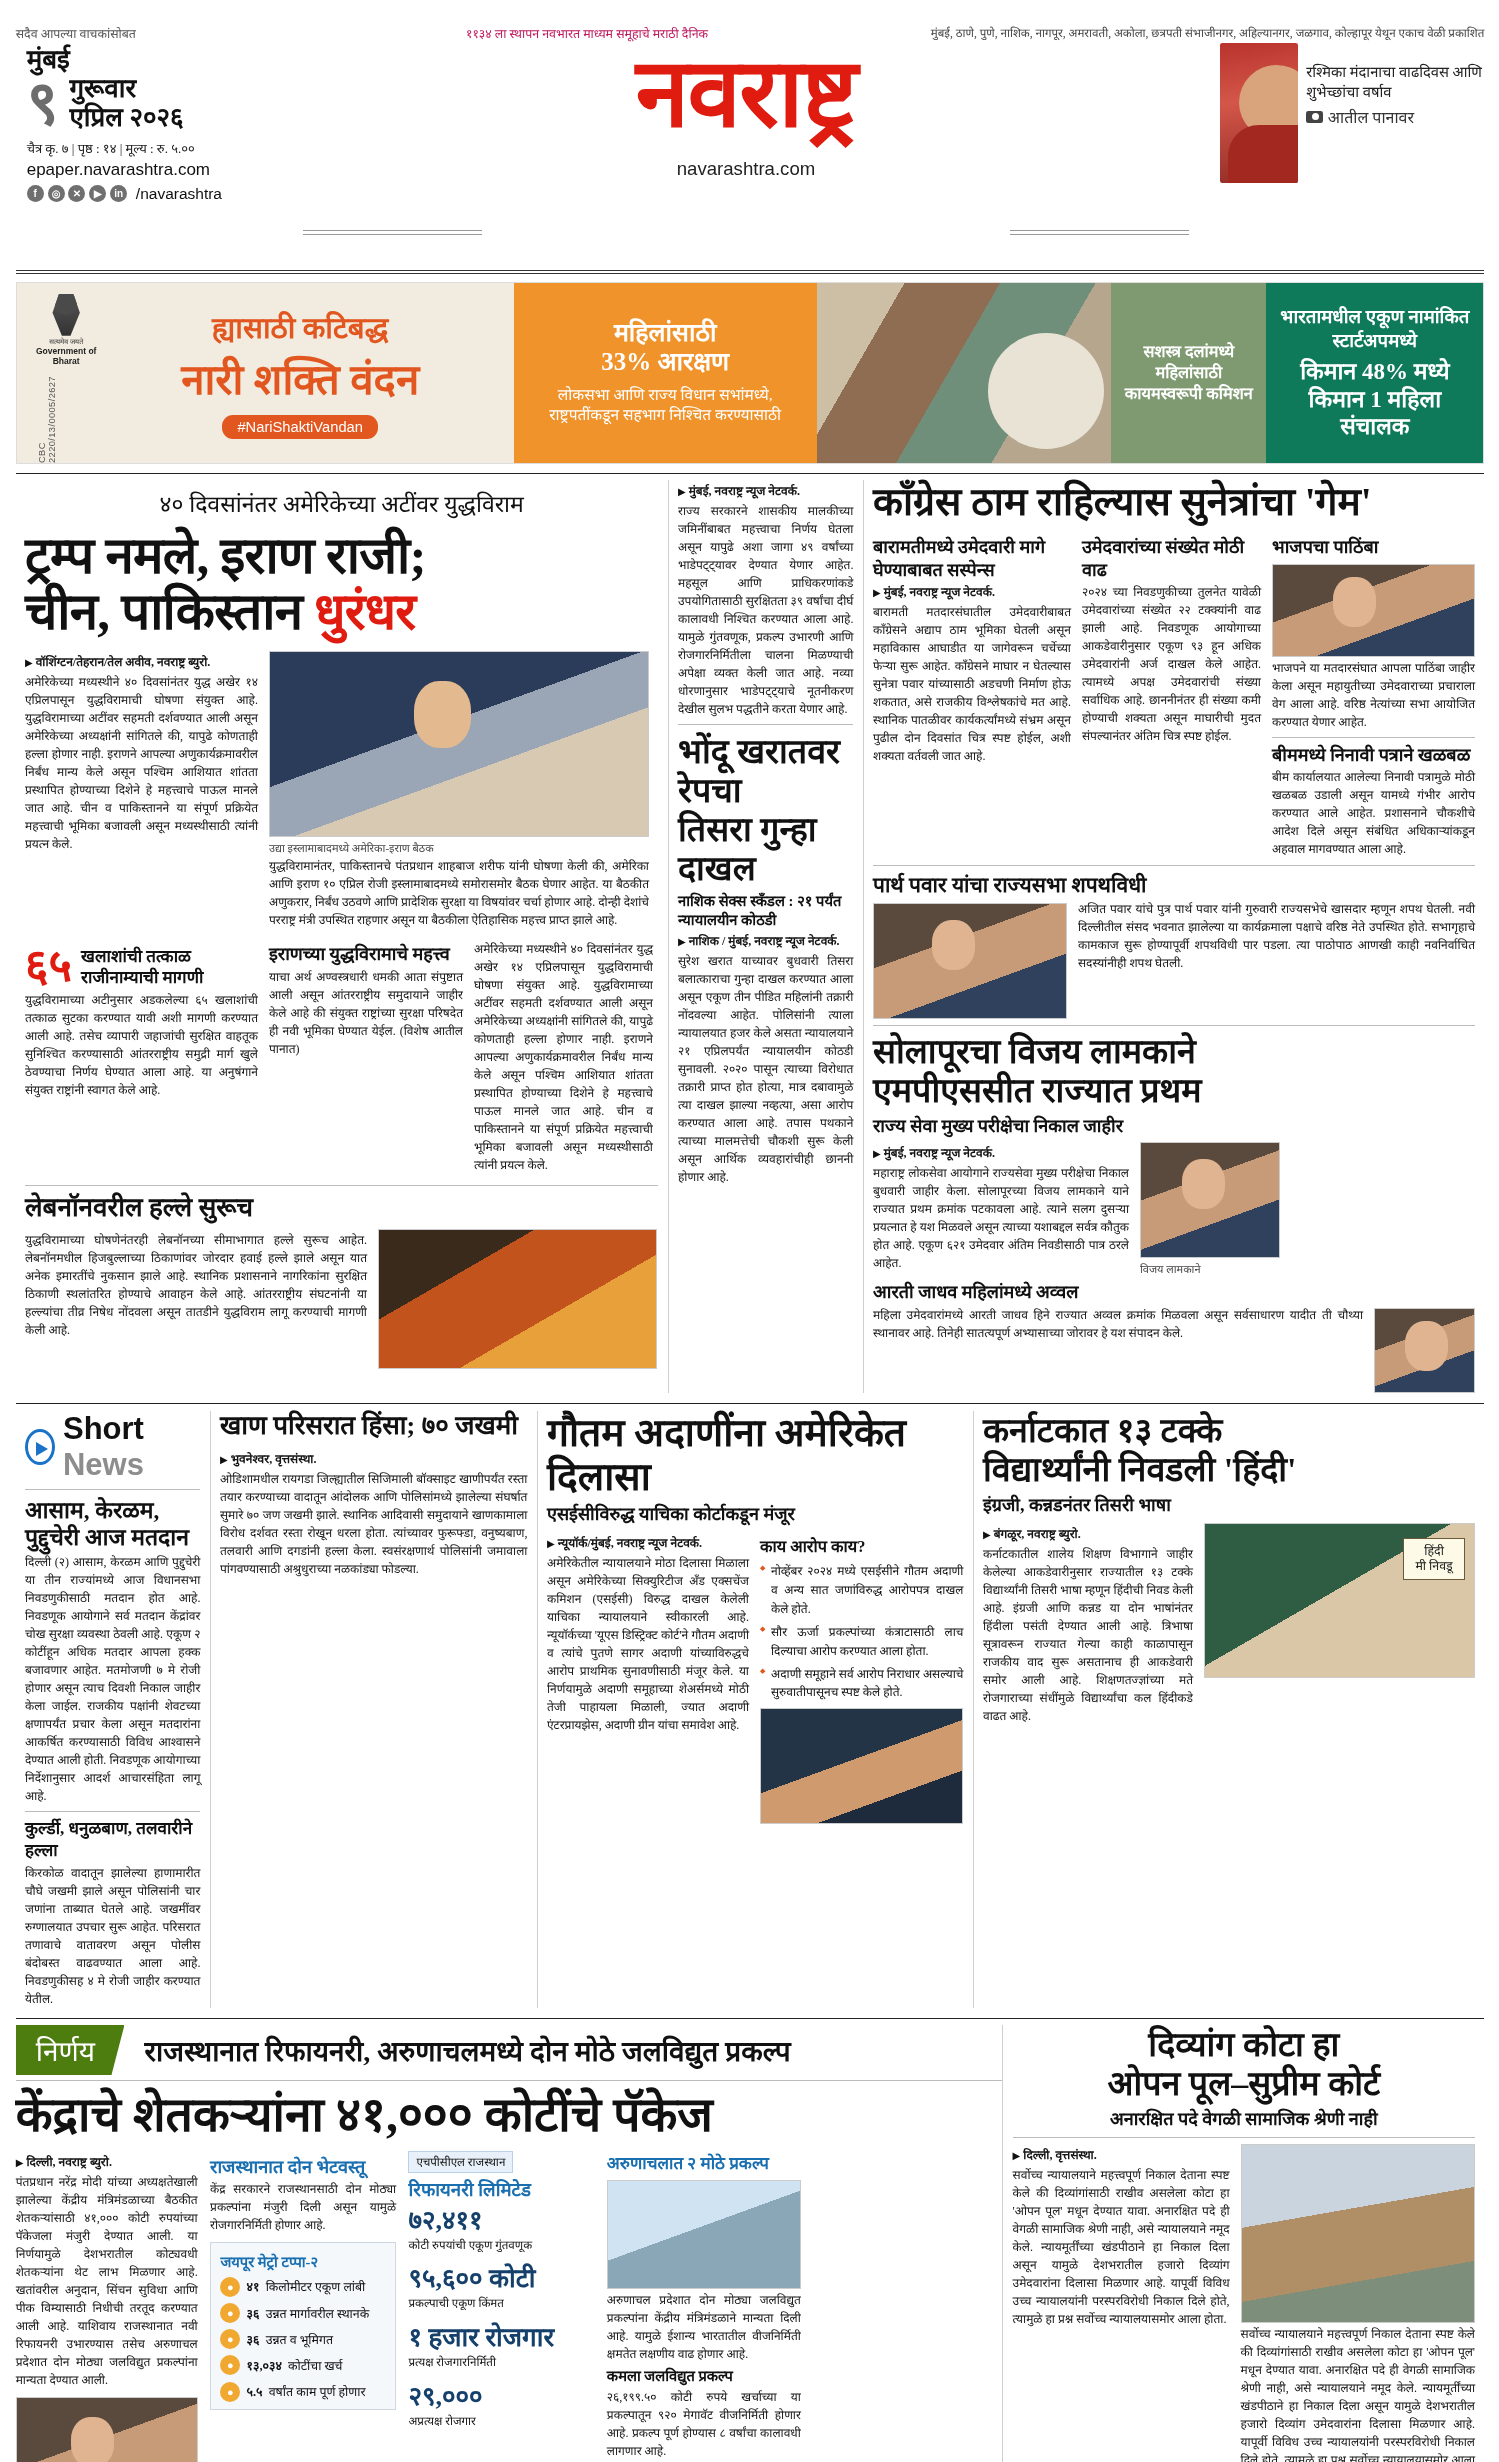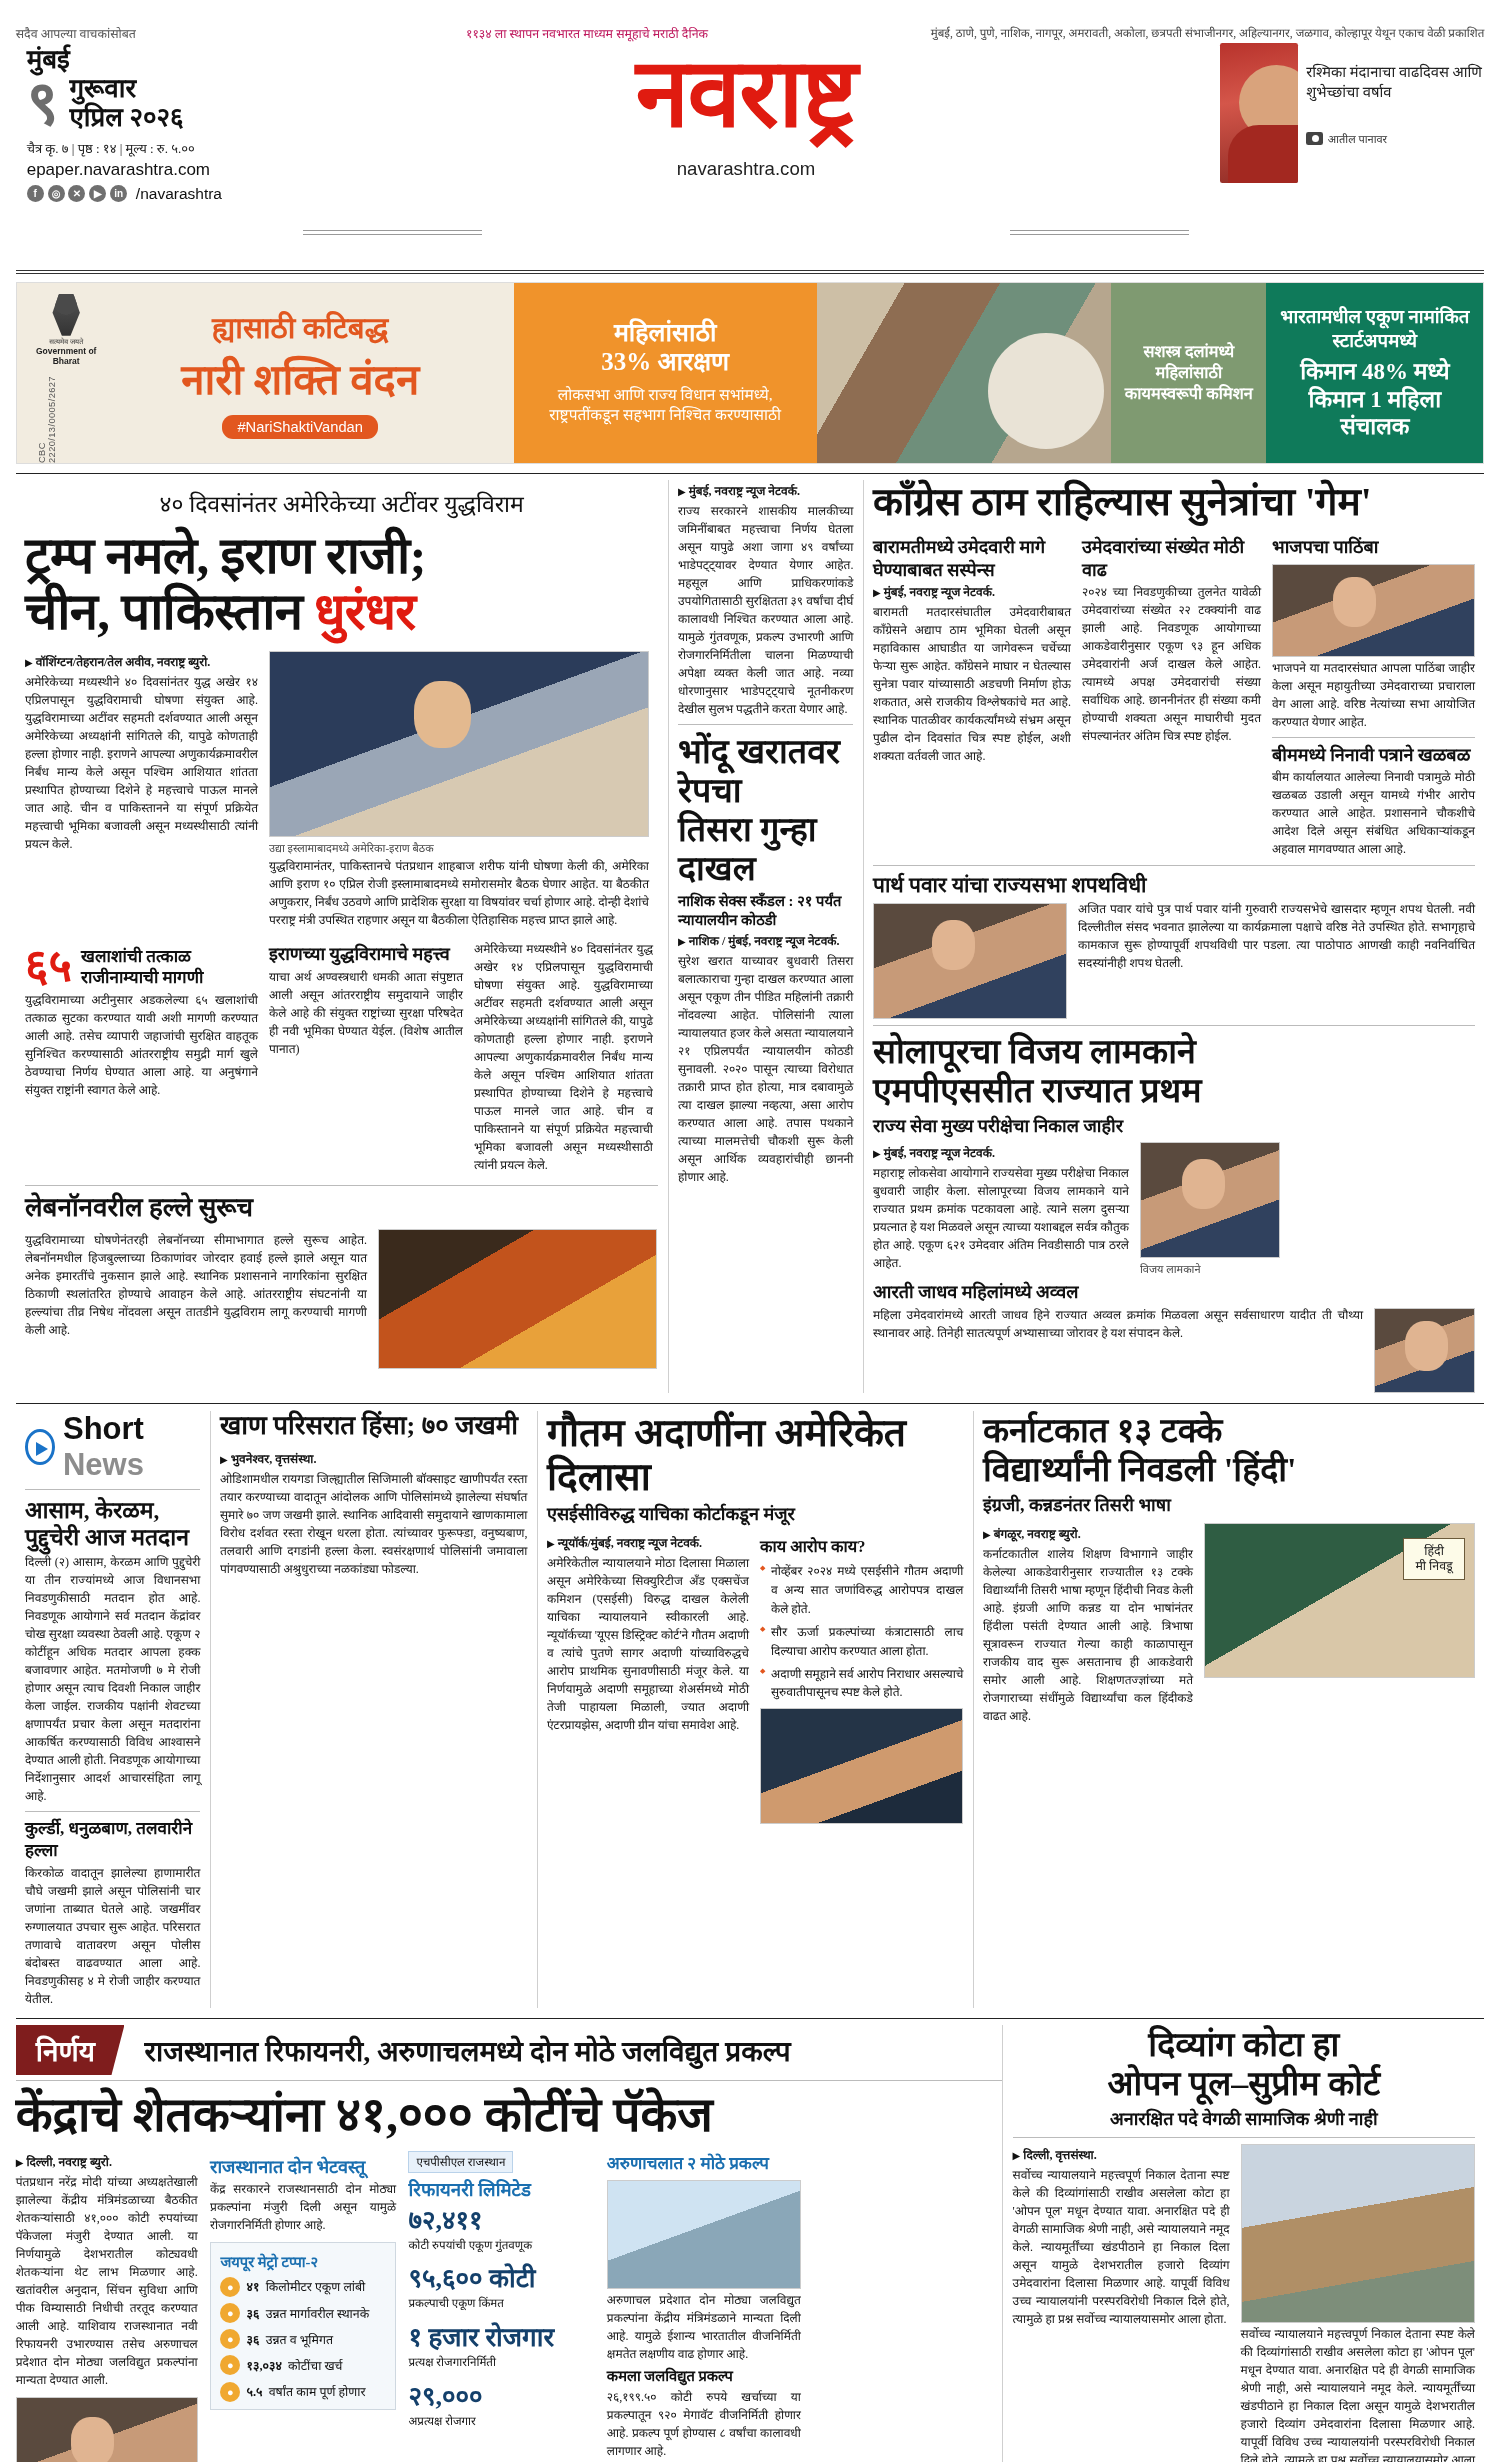--- a/index.html
+++ b/index.html
@@ -45,21 +45,21 @@
   .rule-l:after, .rule-r:after{ content:""; position:absolute; left:0; right:0; top:3.1px; border-top:0.8px solid #999;}
 
   .mh-right { width:264px; display:flex; align-items:flex-start; gap:7.8px; padding-top:9.3px;}
   .bride { width:116px; height:140px; border-radius:2.3px; overflow:hidden; position:relative;
            background:linear-gradient(170deg,#b8332c 0%,#d4564a 40%,#8e2b24 100%); }
   .bride:before{content:""; position:absolute; left:18.6px; top:22px; width:75px; height:75px;
         border-radius:50%; background:#d9a37c;}
   .bride:after{content:""; position:absolute; left:7.8px; top:82px; width:101px; height:70px;
         border-radius:31px 31px 0 0; background:#a32820;}
   .mh-rtext { font-size:14.7px; line-height:1.35; color:#222; padding-top:20px;}
-  .mh-rcredit{ display:flex; align-items:center; gap:4.7px; margin-top:28px; font-size:11px; color:#333;}
+  .mh-rcredit{ display:flex; align-items:center; gap:4.7px; margin-top:3px; font-size:16px; color:#333;}
   .camera { width:17px;height:12.4px;background:#444;border-radius:2.3px;position:relative;}
   .camera:after{content:"";position:absolute;left:5.4px;top:2.3px;width:7px;height:7px;border-radius:50%;
         background:#fff;}
 
   .dblrule { border-top:1.6px solid #333; border-bottom:0.8px solid #333; height:3.9px; margin:3.1px 4.7px 0 4.7px;}
 
   
   .govad { display:flex; height:182px; margin:7.8px 4.7px 0 4.7px; border:0.8px solid #ddd;}
   .ga-a { width:497px; background:#f2ece0; position:relative; display:flex; align-items:center;}
   .ga-emblem { position:absolute; left:14px; top:11px; text-align:center; width:71px;}
@@ -134,21 +134,21 @@
   .pull-txt { font-size:17px; font-weight:bold; line-height:1.25; }
 
   .shortnews-tag { display:flex; align-items:center; gap:7.8px; }
   .sn-ic { width:36px;height:36px;border-radius:50%;border:3.1px solid #1a73c8; position:relative;}
   .sn-ic:after{content:"";position:absolute;left:7.8px;top:10px;width:0;height:0;
      border-left:12.4px solid #1a73c8;border-top:7px solid transparent;border-bottom:7px solid transparent;}
   .sn-txt { font-size:31px; font-weight:bold; font-family:"Liberation Sans", sans-serif;}
   .sn-txt .g { color:#8d8d8d; }
 
   .nirnay { display:flex; align-items:stretch; margin:12.4px 4.7px 0 4.7px; }
-  .nirnay-tab { background:#7f1d1d; color:#fff; font-size:28px; font-weight:bold;
+  .nirnay-tab { background:#4d7c0f; color:#fff; font-size:28px; font-weight:normal;
                 padding:6.2px 29.5px 6.2px 20px; clip-path:polygon(0 0,100% 0,88% 100%,0 100%); }
   .nirnay-title { flex:1; font-size:28px; font-weight:bold; padding:6.2px 0 0 20px; }
   .info-card { border:0.8px solid #cfd8e0; background:#f4f8fb; padding:7.8px 9.3px; }
   .ic-h { font-size:14.7px; font-weight:bold; color:#1a6fb0; }
   .ic-big { font-size:26px; font-weight:bold; color:#14406b; }
   .ic-line { display:flex; align-items:center; gap:6.2px; font-size:12.4px; margin-top:6.2px;}
   .chip { width:20px;height:20px;border-radius:50%;background:#f0a830;color:#fff;font-size:11px;
           display:flex;align-items:center;justify-content:center;font-weight:bold;}
 
   .tinytab { background:#e8f1fa; border:0.8px solid #b9d2ea; font-size:11.6px; padding:2.3px 7px; display:inline-block;}

